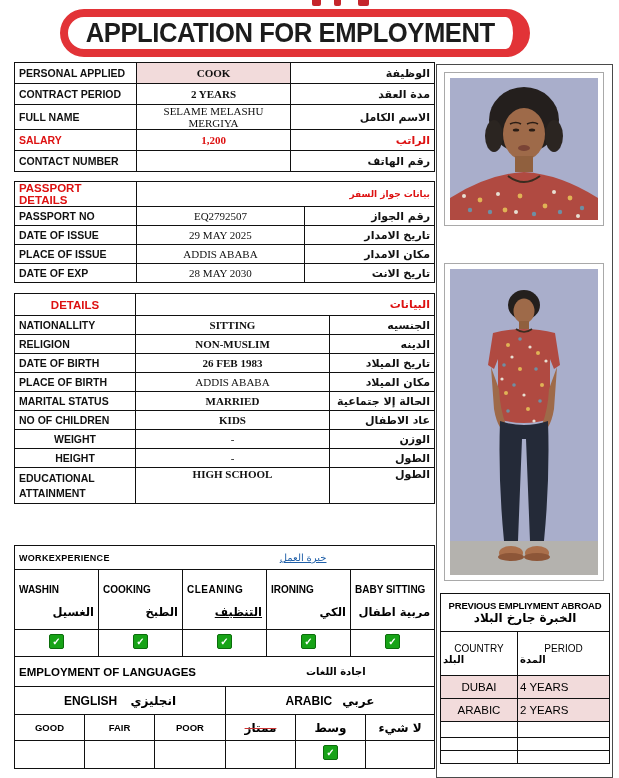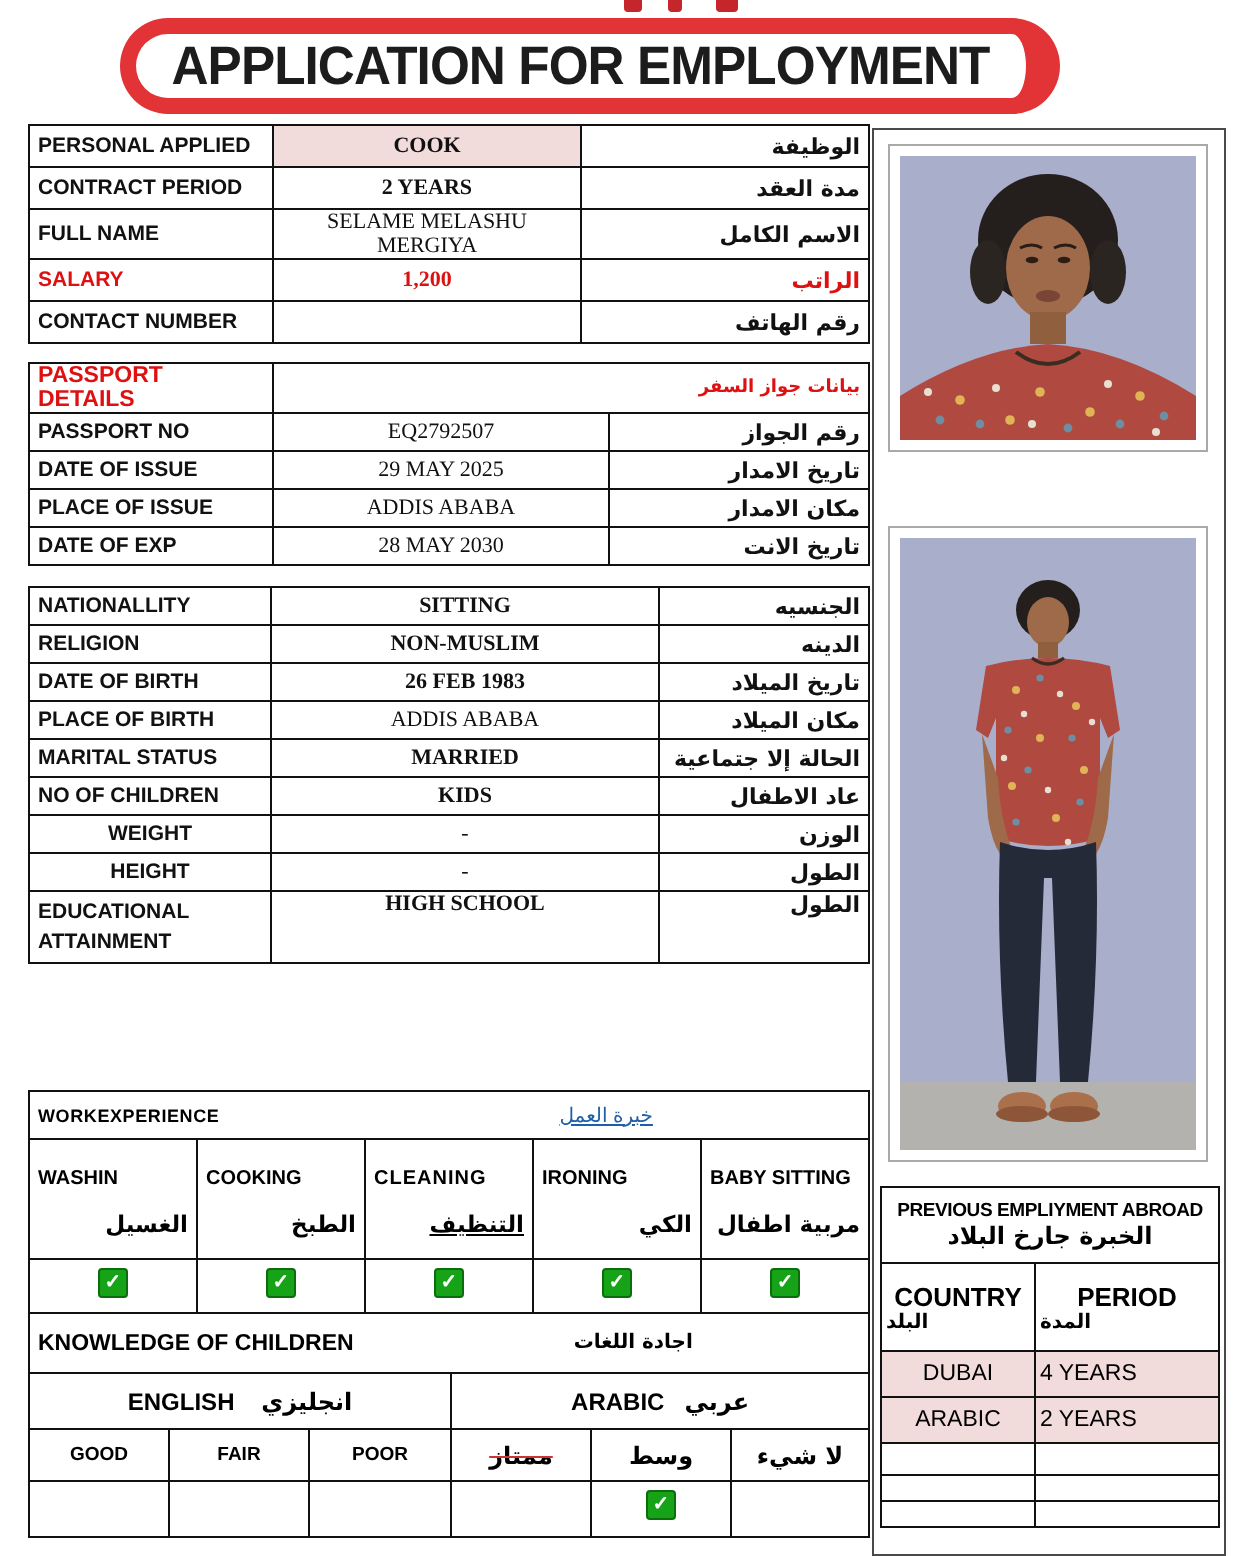--- a/index.html
+++ b/index.html
@@ -74,21 +74,21 @@
   .photo-frame svg{display:block;width:100%;height:100%;}
 
   table.emp{border-collapse:collapse;table-layout:fixed;position:absolute;left:3px;top:528px;
             width:169px;background:#fff;}
   table.emp td{border:1.6px solid #111;padding:0 2px;box-sizing:border-box;overflow:hidden;}
   .emp-title{text-align:center;}
   .emp-title .en{display:block;font-size:9.5px;font-weight:700;letter-spacing:-.2px;}
   .emp-title .arx{display:block;font-size:12px;font-weight:700;direction:rtl;
                   font-family:"DejaVu Sans",sans-serif;}
   .emp-colhead{text-align:center;}
-  .emp-colhead .en{display:block;font-size:13px;font-weight:700;}
+  .emp-colhead .en{display:block;font-size:10px;font-weight:400;}
   .emp-colhead .arx{display:block;font-size:10px;font-weight:700;direction:rtl;
                   font-family:"DejaVu Sans",sans-serif;}
   .emp-val{font-size:11.5px;}
 </style>
 </head>
 <body>
 
 <div class="page">
 
   <div class="top-frag">
@@ -170,20 +170,24 @@
   </tbody>
     </table>
 
   <table class="t" style="top:293px;width:420px;">
     <colgroup>
         <col style="width:121px">
         <col style="width:194px">
         <col style="width:105px">
       </colgroup>
     <tbody>
+        <tr style="height:22px">
+      <td class="lbl sechead red ctr">DETAILS</td>
+      <td class="ar red" colspan="2">البيانات</td>
+    </tr>
     <tr style="height:19px">
       <td class="lbl">NATIONALLITY</td>
       <td class="val valb">SITTING</td>
       <td class="ar">الجنسيه</td>
     </tr>
     <tr style="height:19px">
       <td class="lbl">RELIGION</td>
       <td class="val valb">NON-MUSLIM</td>
       <td class="ar">الدينه</td>
     </tr>
@@ -290,21 +294,21 @@
         <col style="width:70px">
         <col style="width:71px">
         <col style="width:70px">
         <col style="width:70px">
         <col style="width:69px">
       </colgroup>
     <tbody>
         <tr style="height:30px">
       <td colspan="6">
         <div class="lang-head">
-          <span class="lang-title">KNOWLEDGE OF CHILDREN</span>
+          <span class="lang-title">EMPLOYMENT OF LANGUAGES</span>
           <span class="lang-ar">اجادة اللغات</span>
         </div>
       </td>
     </tr>
     <tr style="height:28px">
       <td colspan="3" class="lang-group">
         <span>ENGLISH</span>&nbsp;&nbsp;&nbsp;
         <span class="arab">انجليزي</span>
       </td>
       <td colspan="3" class="lang-group">

